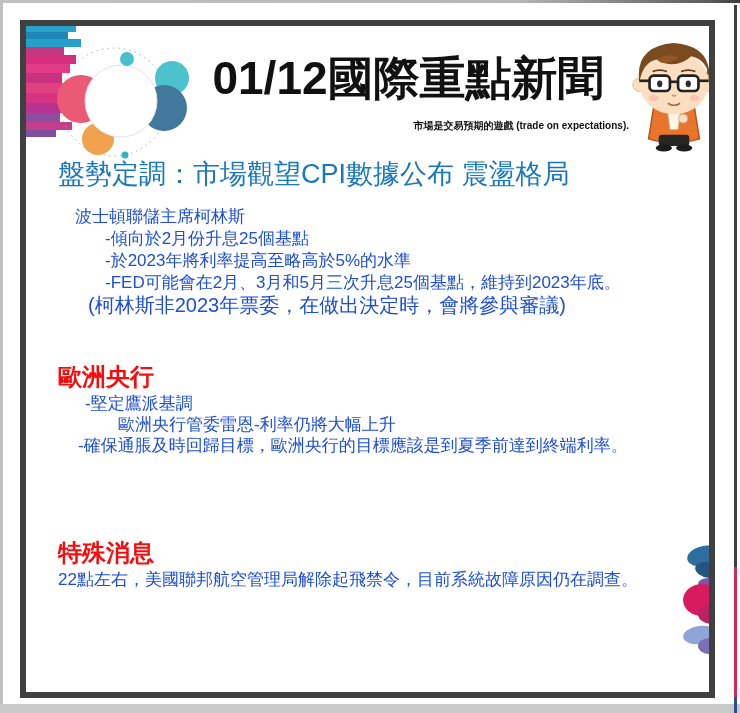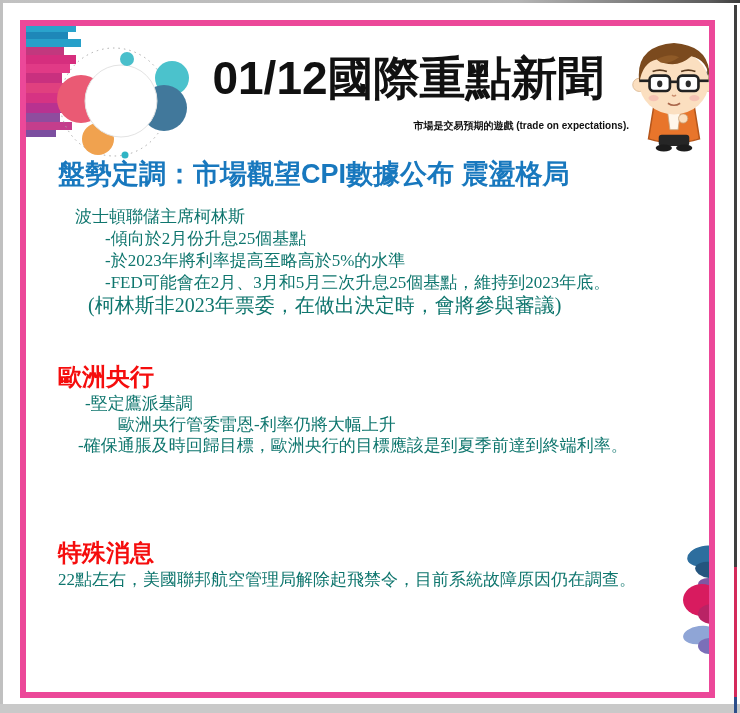--- a/index.html
+++ b/index.html
@@ -13,53 +13,53 @@
                 background:linear-gradient(90deg,#c2c2c2 0%,#b5b5b5 70%,#5b5b5b 96%,#3c3c3c 100%); }
   .edge-left  { position:absolute; left:0; top:0; width:3px; height:713px; background:#c0c0c0; }
   .edge-bottom{ position:absolute; left:0; top:704px; width:740px; height:9px; background:#c9c9c9; }
   .edge-right-dark { position:absolute; left:734px; top:5px;  width:3px; height:562px; background:#3f3f3f; }
   .edge-right-red  { position:absolute; left:734px; top:567px; width:3px; height:130px; background:#d42a5b; }
   .edge-right-blue { position:absolute; left:734px; top:697px; width:3px; height:16px;  background:#2c4e8a; }
 
   
   .slide {
     position:absolute; left:20px; top:20px; width:695px; height:678px;
-    box-sizing:border-box; border:6px solid #ec4899; background:#ffffff;
+    box-sizing:border-box; border:6px solid #404040; background:#ffffff;
     overflow:hidden;
   }
   
 
   .logo-svg  { position:absolute; left:0px; top:-2px; width:170px; height:140px; }
   .char-svg  { position:absolute; left:594px; top:5px; width:108px; height:122px; }
   .splash-svg{ position:absolute; left:648px; top:516px; width:48px; height:130px; }
 
   .title {
     position:absolute; left:152px; top:22px; width:460px;
     font-size:46px; font-weight:bold; color:#111; letter-spacing:0px;
     white-space:nowrap; text-align:center;
   }
   .subtitle {
     position:absolute; top:93px; right:80px;
     font-size:10px; font-weight:bold; color:#111; white-space:nowrap;
   }
   .headline {
     position:absolute; left:32px; top:130px;
-    font-size:27px; font-weight:bold; color:#1878be; white-space:nowrap;
+    font-size:27px; font-weight:normal; color:#1878be; white-space:nowrap;
   }
 
   .section { position:absolute; left:32px; width:630px; }
   .section-fed     { top:180px; }
   .section-ecb     { top:336px; }
   .section-special { top:512px; }
 
   .section-heading {
     font-size:24px; font-weight:bold; color:#f50d0d;
     line-height:30px; margin:0 0 1px 0;
   }
-  .body-line { font-size:17px; line-height:22px; white-space:nowrap; color:#0f766e;font-family:Liberation Serif, serif; }
+  .body-line { font-size:17px; line-height:22px; white-space:nowrap; color:#1d4ed8; }
   .lh21 .body-line { line-height:21px; }
 
   .ind-intro  { margin-left:17px; }
   .ind-bullet { margin-left:47px; }
   .ind-note   { margin-left:30px; font-size:20px; }
   .ind-sub    { margin-left:27px; }
   .ind-name   { margin-left:14px;padding-left:46px; }
   .ind-dash   { margin-left:20px; }
   .first-line { text-indent:18px; }
 </style>

